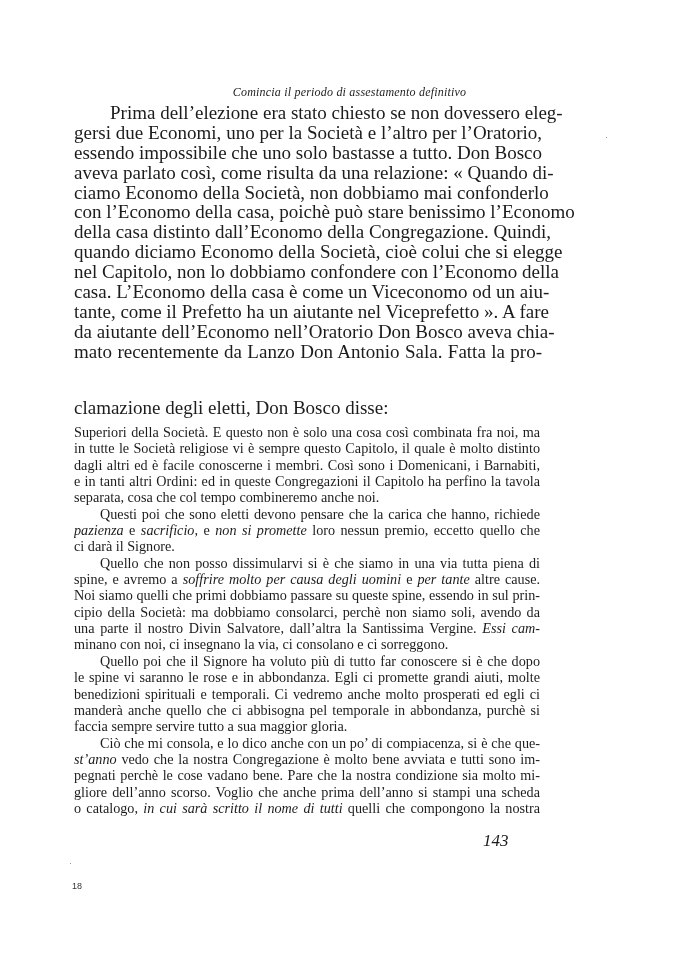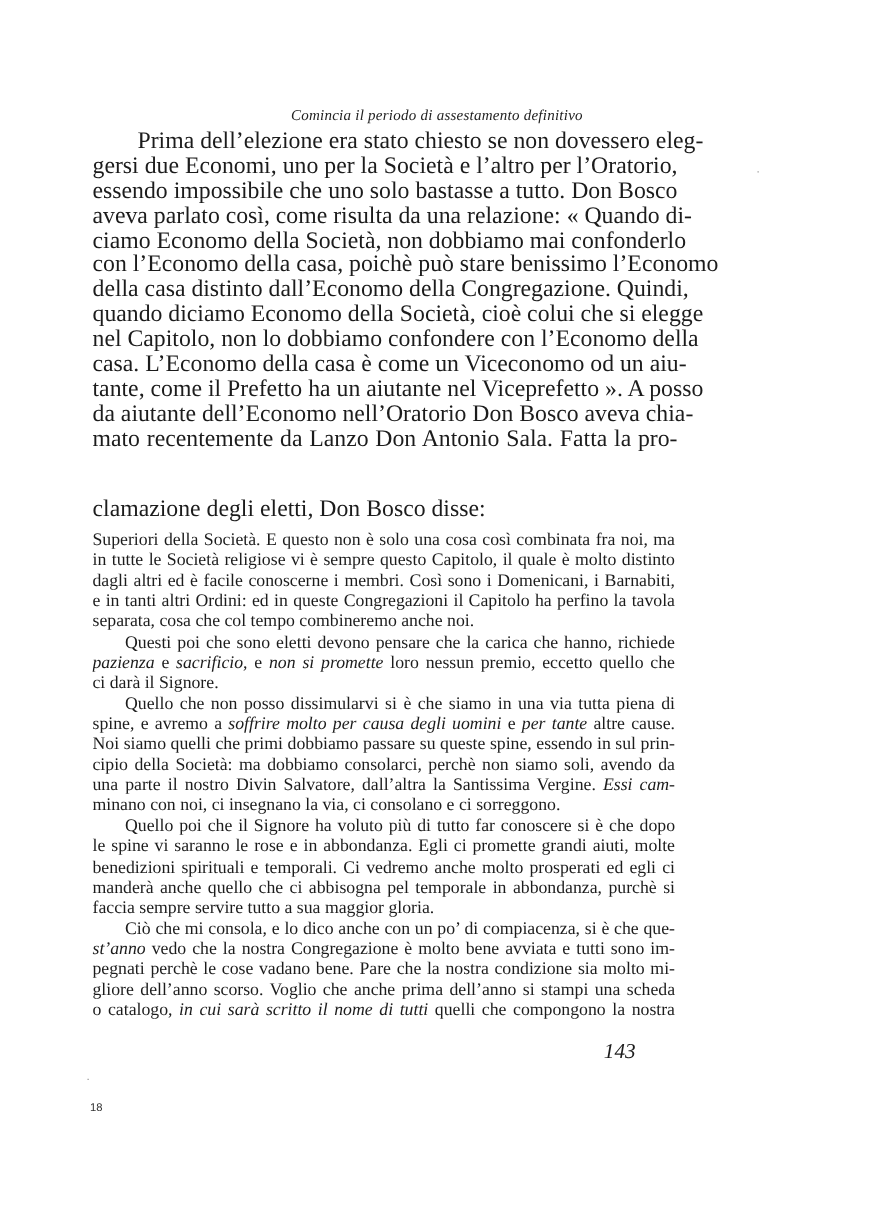--- a/index.html
+++ b/index.html
@@ -117,21 +117,21 @@
     <span class="line indent">Prima dell’elezione era stato chiesto se non dovessero eleg-</span>
     <span class="line">gersi due Economi, uno per la Società e l’altro per l’Oratorio,</span>
     <span class="line">essendo impossibile che uno solo bastasse a tutto. Don Bosco</span>
     <span class="line">aveva parlato così, come risulta da una relazione: « Quando di-</span>
     <span class="line">ciamo Economo della Società, non dobbiamo mai confonderlo</span>
     <span class="line">con l’Economo della casa, poichè può stare benissimo l’Economo</span>
     <span class="line">della casa distinto dall’Economo della Congregazione. Quindi,</span>
     <span class="line">quando diciamo Economo della Società, cioè colui che si elegge</span>
     <span class="line">nel Capitolo, non lo dobbiamo confondere con l’Economo della</span>
     <span class="line">casa. L’Economo della casa è come un Viceconomo od un aiu-</span>
-    <span class="line">tante, come il Prefetto ha un aiutante nel Viceprefetto ». A posso</span>
+    <span class="line">tante, come il Prefetto ha un aiutante nel Viceprefetto ». A fare</span>
     <span class="line">da aiutante dell’Economo nell’Oratorio Don Bosco aveva chia-</span>
     <span class="line">mato recentemente da Lanzo Don Antonio Sala. Fatta la pro-</span>
     <span class="line last">clamazione degli eletti, Don Bosco disse:</span>
   </div>
 
   <div class="quote-text">
 
     <span class="line">Superiori della Società. E questo non è solo una cosa così combinata fra noi, ma</span>
     <span class="line">in tutte le Società religiose vi è sempre questo Capitolo, il quale è molto distinto</span>
     <span class="line">dagli altri ed è facile conoscerne i membri. Così sono i Domenicani, i Barnabiti,</span>

